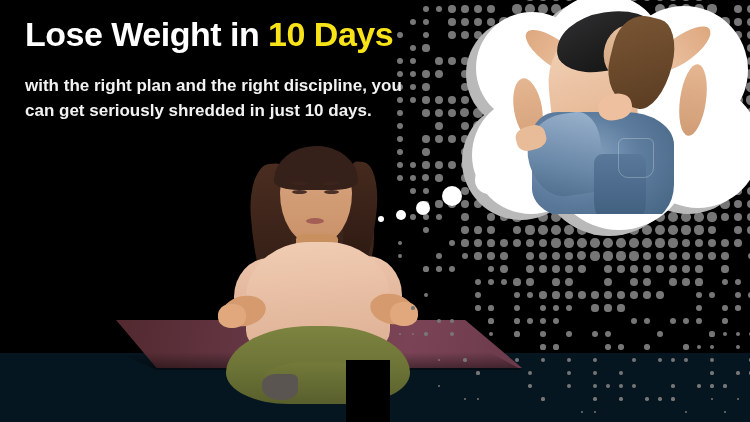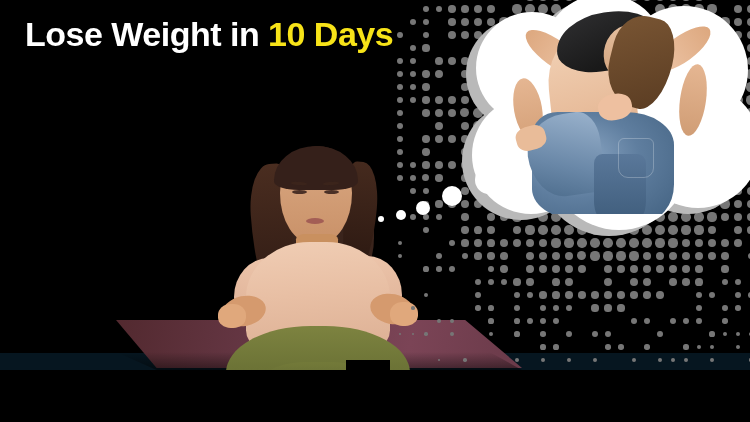--- a/index.html
+++ b/index.html
@@ -1,18 +1,18 @@
 <!DOCTYPE html>
 <html><head>
 <meta charset="utf-8">
 <style>
   html,body{margin:0;padding:0;background:#000;}
   #banner{
     position:relative;
-    width:750px;height:370px;
+    width:750px;height:422px;
     background:#000000;
     overflow:hidden;
     font-family:"Liberation Sans","DejaVu Sans",sans-serif;
   }
 
   
   .floor{
     position:absolute;left:0;top:353px;width:750px;height:69px;
     background:#061620;
   }
@@ -759,14 +759,18 @@
   <div id="tail-dots">
       <div class="tail-dot" style="left: 378px; top: 216px; width: 6px; height: 6px;"></div>
       <div class="tail-dot" style="left: 396px; top: 210px; width: 10px; height: 10px;"></div>
       <div class="tail-dot" style="left: 416px; top: 201px; width: 14px; height: 14px;"></div>
       <div class="tail-dot" style="left: 442px; top: 186px; width: 20px; height: 20px;"></div>
       <div class="tail-dot" style="left: 475px; top: 166px; width: 28px; height: 28px;"></div>
     </div>
 
   <div class="headline"><span>Lose Weight in </span><span class="hl-accent">10 Days</span></div>
 
+  <div class="subtitle">
+    <span class="sub-line">with the right plan and the right discipline, you</span>
+    <span class="sub-line">can get seriously shredded in just 10 days.</span>
+  </div>
 
 </div>
 
 </body></html>

